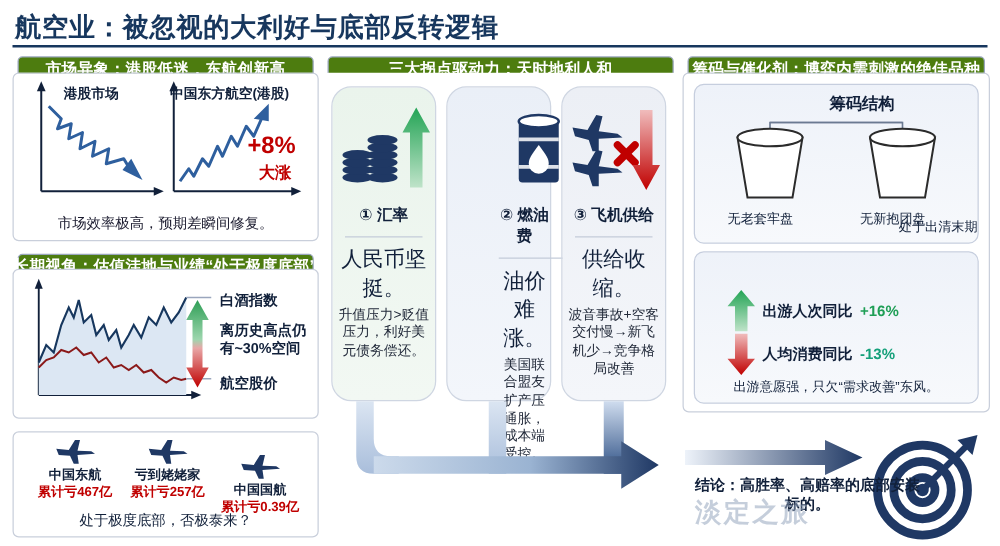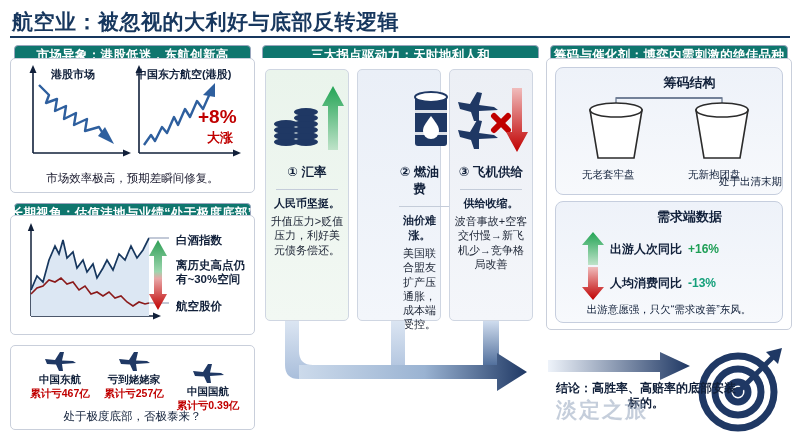--- a/index.html
+++ b/index.html
@@ -25,21 +25,21 @@
 
   
   .panel {
     position: absolute;
     border: 1px solid #c9cfdb;
     border-radius: 5px;
     background: #ffffff;
   }
   .bar {
     position: absolute;
-    background: #0f766e;
+    background: #4d7c0f;
     border: 1px solid #9aa6bd;
     border-radius: 4px;
     color: #ffffff;
     font-size: 12.5px; font-weight: bold;
     display: flex; align-items: center; justify-content: center;
     letter-spacing: .3px;
     white-space: nowrap;
   }
 
   
@@ -84,34 +84,34 @@
     position: absolute; width: 100%; text-align: center; bottom: 5px;
     font-size: 11.5px; color: #11203a;
   }
 
   
   #panel-mid { left: 258px; top: 58px; width: 285px; height: 372px; background:#fff; }
   #bar-mid { left: 262px; top: 45px; width: 277px; height: 21px; }
 
   .driver-card {
     position: absolute; top: 10px; width: 84px; height: 252px;
-    border: 1px solid #cfd6e2; border-radius: 5px;
+    border: 1px solid #cfd6e2; border-radius: 16px;
   }
   #card-1 { left: 6px; background: linear-gradient(180deg,#eaf4ec 0%, #f2f8f3 100%); }
   #card-2 { left: 98px; background: linear-gradient(180deg,#eaeff7 0%, #f3f6fb 100%); padding-left: 41px; }
   #card-3 { left: 190px; background: linear-gradient(180deg,#eceff5 0%, #f4f6fa 100%); }
 
   .card-icon { position: relative; height: 92px; }
   .card-title {
     text-align: center; font-size: 12.5px; font-weight: bold; color: #11203a;
     margin-top: 2px;
   }
   .card-divider { width: 62px; height: 1px; background: #c4ccd9; margin: 8px auto 6px; }
   .card-lead {
-    text-align: center; font-size: 11px; font-weight: bold; color: #11203a;
+    text-align: center; font-size: 17px; font-weight: normal; color: #11203a;
     margin-bottom: 3px;
   }
   .card-body {
     text-align: center; font-size: 11px; color: #222a3a; line-height: 1.3;
     padding: 0 4px;
   }
 
   
   #panel-right { left: 546px; top: 58px; width: 246px; height: 272px; }
   #bar-right { left: 550px; top: 45px; width: 238px; height: 21px; }
@@ -385,21 +385,20 @@
           <path d="M124,12 L176,12 L168,60 L132,60 Z"></path>
           <ellipse cx="150" cy="12" rx="26" ry="7"></ellipse>
         </g>
       </svg>
       <div class="bucket-label" style="left:26px; top:100px;">无老套牢盘</div>
       <div class="bucket-label" style="left:132px; top:100px;">无新抱团盘</div>
       <div class="chip-foot">处于出清末期</div>
     </div>
 
     <div class="sub-card" id="demand-card">
-      <div class="sub-title">需求端数据</div>
 
       <div class="demand-row" style="left:26px; top:30px;">
         <svg width="22" height="34">
           <defs>
               <linearGradient id="upG2" x1="0" y1="1" x2="0" y2="0">
             <stop offset="0%" stop-color="#bfe3c9"></stop>
                 <stop offset="100%" stop-color="#23A455"></stop>
           </linearGradient>
             </defs>
           <polygon points="11,0 0,13 6,13 6,33 16,33 16,13 22,13" fill="url(#upG2)"></polygon>

